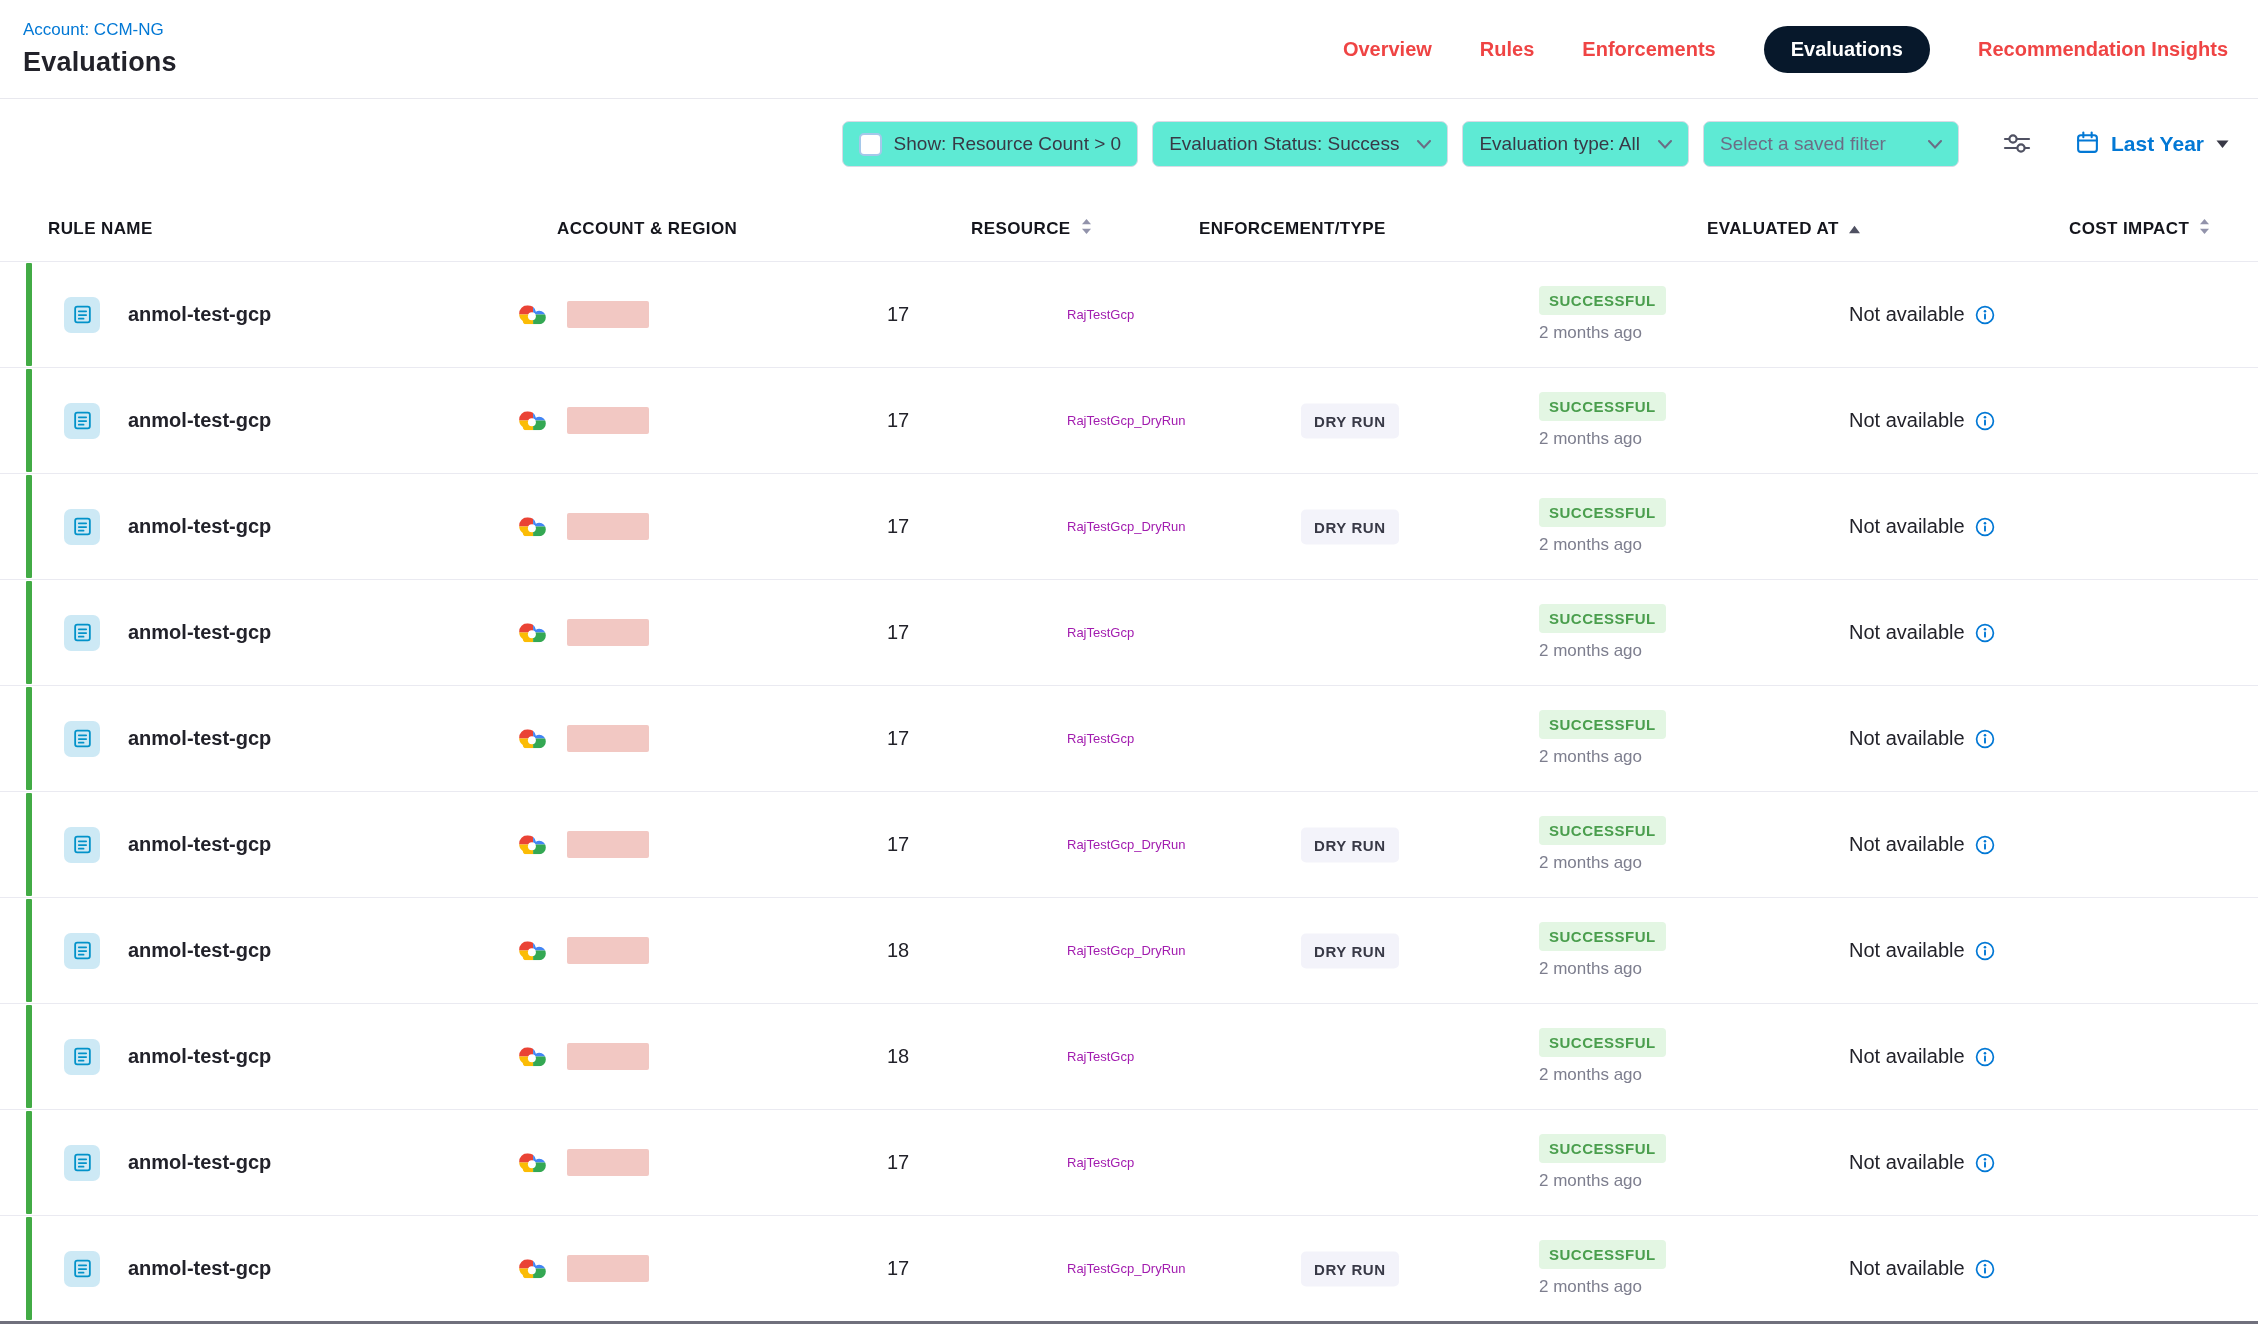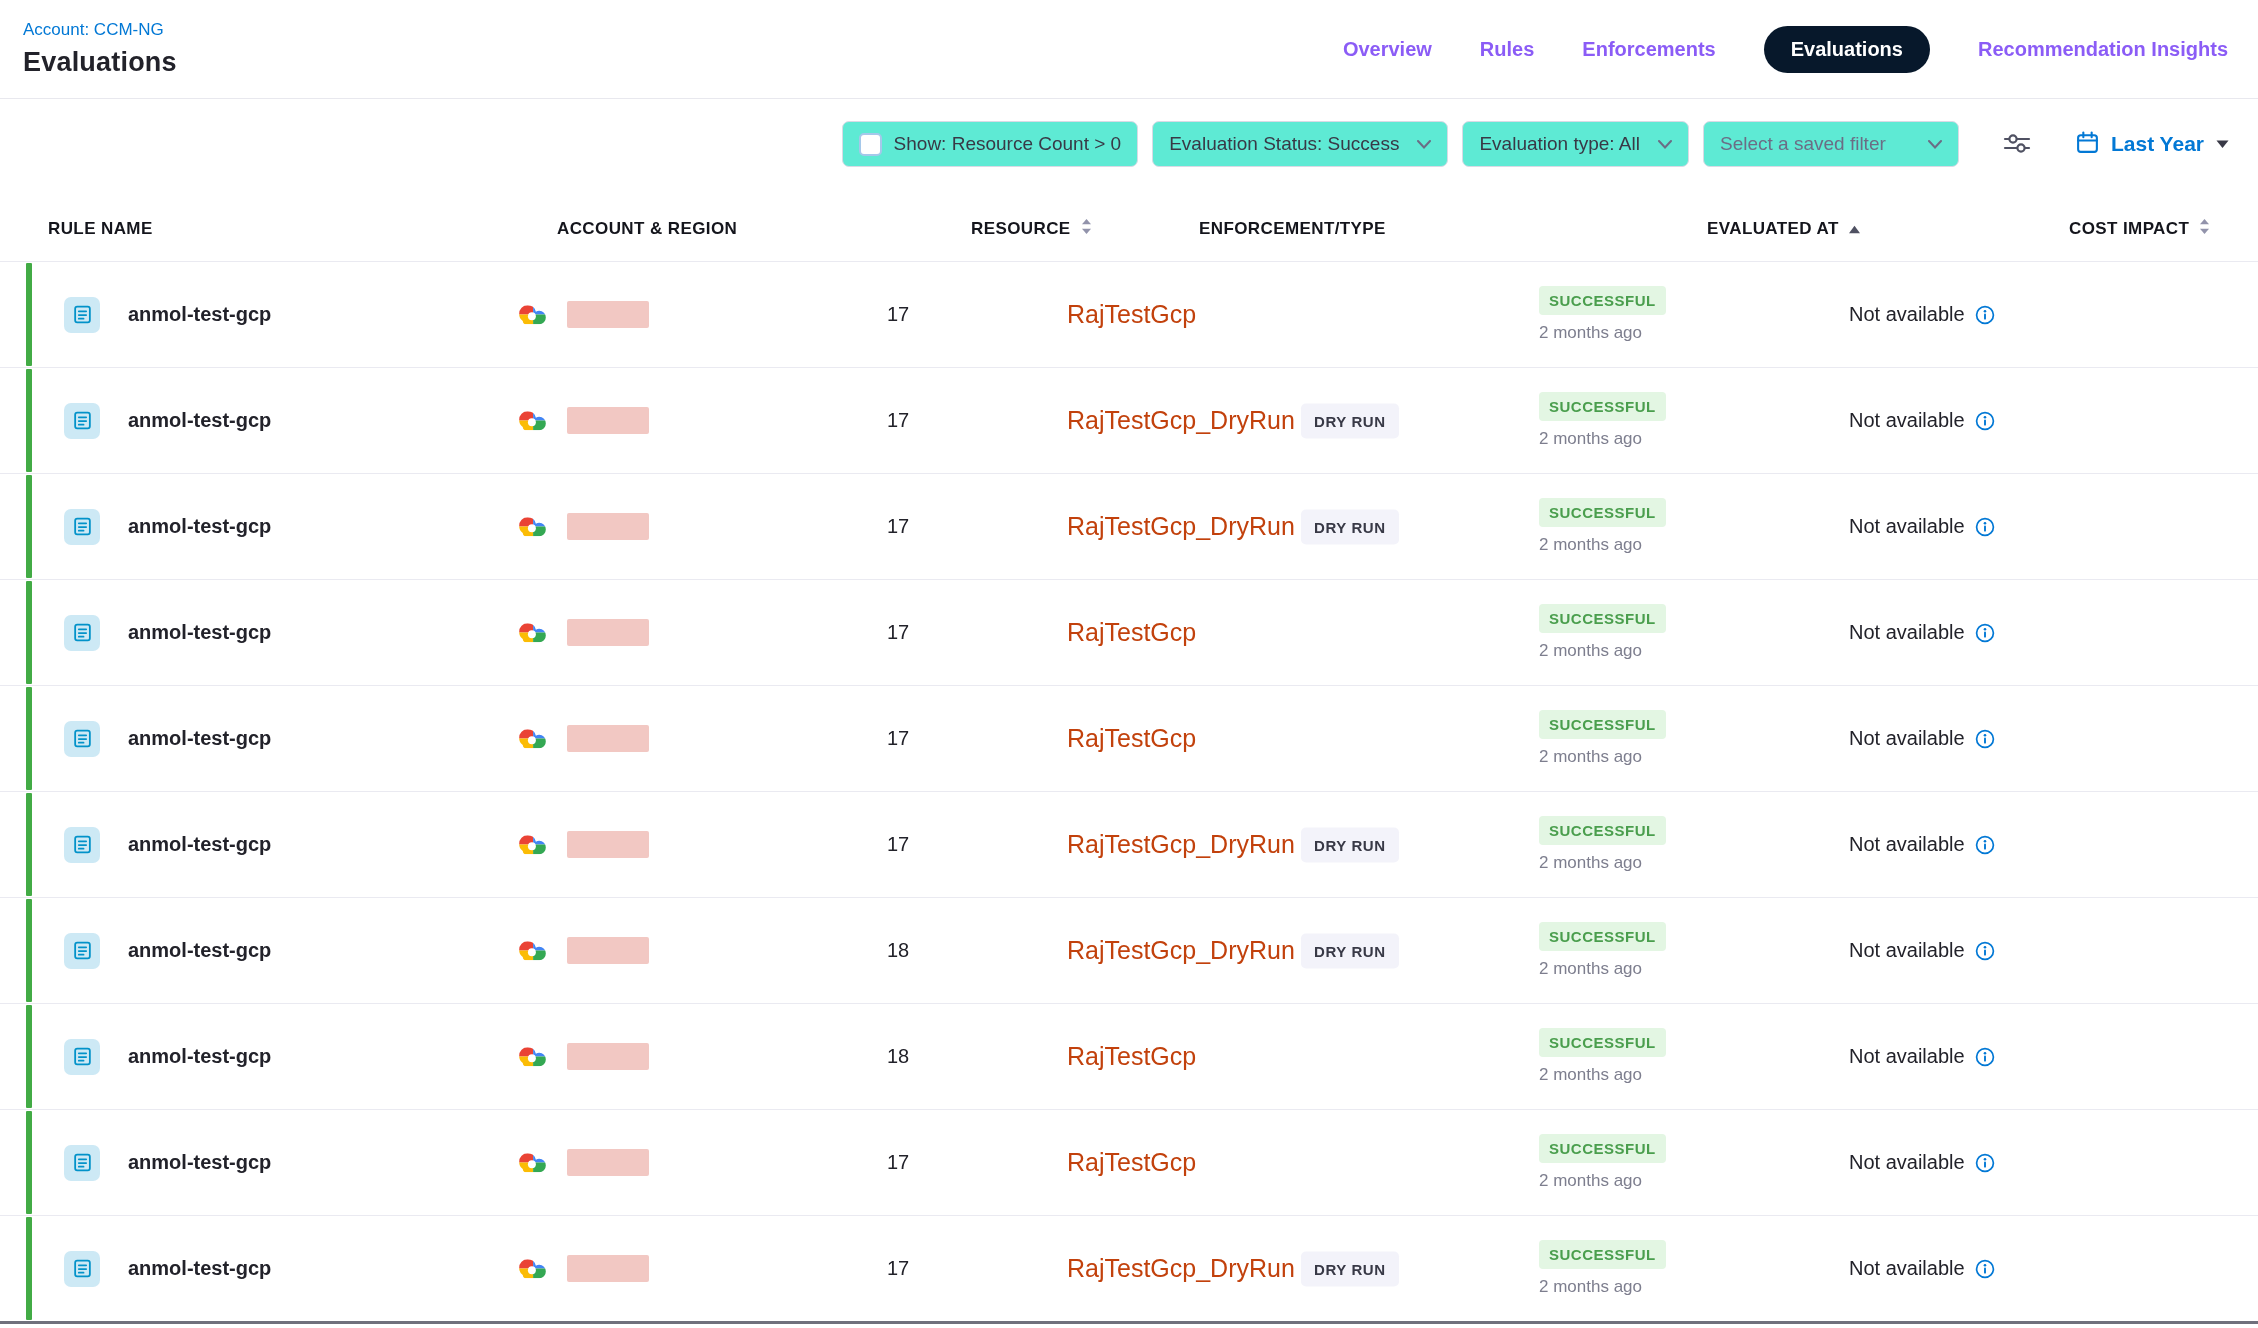--- a/index.html
+++ b/index.html
@@ -14,21 +14,21 @@
   .page-header {
     display: flex; justify-content: space-between; align-items: center;
     height: 99px; padding: 0 30px 0 23px;
     border-bottom: 1px solid #E8E8EE;
   }
   .header-left { display: flex; flex-direction: column; gap: 7px; }
   .account-link { color: #0278D5; font-size: 17px; text-decoration: none; cursor: pointer; }
   .page-title { margin: 0; font-size: 27px; font-weight: 700; color: #22222A; letter-spacing: .2px; }
 
   .top-nav { display: flex; align-items: center; gap: 48px; }
-  .nav-item { color: #8b5cf6; font-size: 20px; font-weight: 600; text-decoration: none; cursor: pointer; white-space: nowrap; }
+  .nav-item { color: #ef4444; font-size: 20px; font-weight: 600; text-decoration: none; cursor: pointer; white-space: nowrap; }
   .nav-item.active { background: #07182B; color: #fff; padding: 12px 27px; border-radius: 999px; }
 
   
   .filter-bar {
     display: flex; justify-content: flex-end; align-items: center;
     gap: 14px; padding: 22px 28px 0 28px;
   }
   .control {
     display: inline-flex; align-items: center; gap: 12px;
     height: 46px; padding: 0 16px;
@@ -74,21 +74,21 @@
   }
   .rule-name { font-size: 20px; font-weight: 600; color: #22222A; }
 
   .cell-account { display: flex; align-items: center; gap: 15px; }
   .gcp-icon { display: inline-flex; flex: 0 0 auto; }
   .redacted { width: 82px; height: 27px; background: #F2C8C3; border-radius: 2px; }
 
   .cell-resource { font-size: 20px; color: #22222A; padding-left: 4px; }
 
   .cell-enforcement { position: relative; display: flex; align-items: center; height: 100%; }
-  .enforcement-link { color: #c2410c; font-size: 25px; font-weight: 500; text-decoration: none; cursor: pointer; }
+  .enforcement-link { color: #a21caf; font-size: 13px; font-weight: 500; text-decoration: none; cursor: pointer; }
   .dry-run-badge {
     position: absolute; left: 234px; top: 50%; transform: translateY(-50%);
     background: #F3F3FA; color: #383946;
     font-size: 15px; font-weight: 700; letter-spacing: .6px;
     padding: 9px 13px; border-radius: 5px; white-space: nowrap;
   }
 
   .cell-evaluated { display: flex; flex-direction: column; align-items: flex-start; gap: 8px; padding-left: 8px; }
   .status-badge {
     background: #E3F6E3; color: #4A9E4D;

